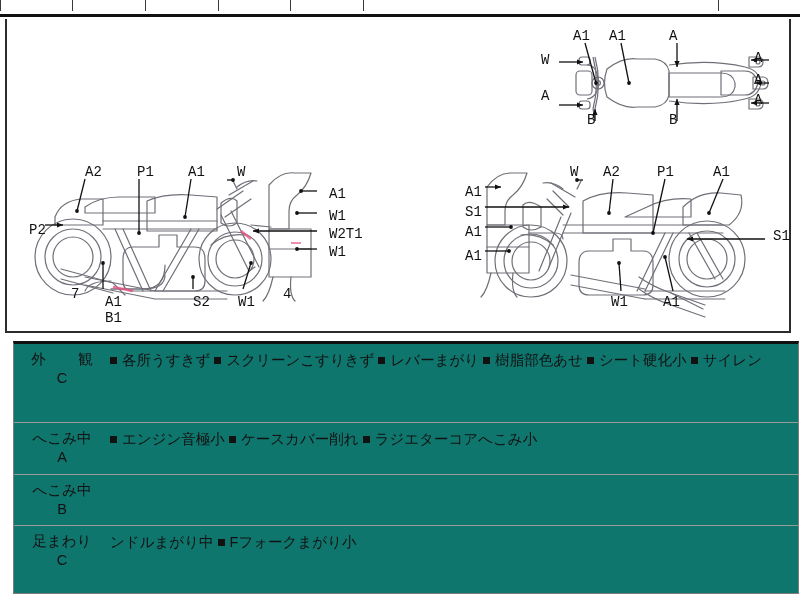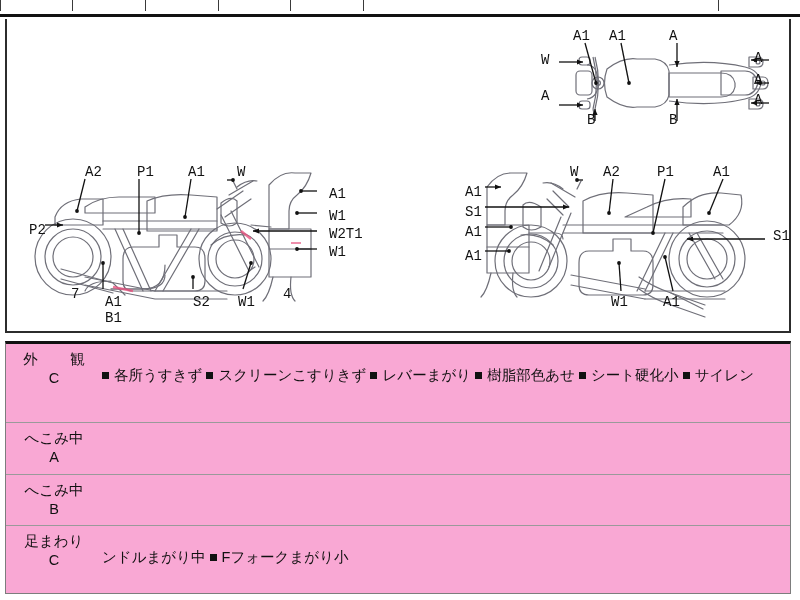--- a/index.html
+++ b/index.html
@@ -33,44 +33,44 @@
   #bike-right { left:428px; top:140px; }
 
   .lbl{
     position:absolute; font-size:14px; line-height:1.0;
     font-family:Liberation Mono, monospace;
     color:#111; white-space:nowrap; letter-spacing:0px;
   }
 
   
   #report-table{
-    position:absolute; left:5px; top:341px; width:786px; height:253px;
+    position:absolute; left:13px; top:341px; width:786px; height:253px;
     border:1px solid #7d7d7d;
     border-top:3px solid #111;
-    background:#f9a8d4;
+    background:#0f766e;
   }
   .rt-row{
     position:absolute; left:0; width:100%;
     border-bottom:1px solid #9a9a9a;
   }
   .rt-row.last{ border-bottom:none; }
   .rt-cat{
     position:absolute; left:0; top:0; width:96px; height:100%;
     padding-top:7px; text-align:center;
   }
   .rt-cat .cat-name{
     display:block; font-size:14.5px; line-height:1.18; white-space:nowrap;
   }
   .rt-cat .cat-name.spaced{ letter-spacing:9px; padding-left:9px; }
   .rt-cat .cat-grade{
     display:block; font-size:14.5px; line-height:1.35; margin-top:1px;
   }
   .rt-items{
     position:absolute; left:96px; right:4px; top:0; height:100%;
-    padding-top:21px;
+    padding-top:6px;
     font-size:14.5px; line-height:1.45;
     text-align:left;
   }
   .rt-items .itm{ white-space:nowrap; }
   .bsq{
     display:inline-block; width:7px; height:7px; background:#111;
     margin-right:5px; vertical-align:1px;
   }
 </style>
 </head>
@@ -339,20 +339,23 @@
       </div>
       <div class="rt-items">
         <div class="itm"><span class="bsq"></span><span>各所うすきず&nbsp;</span><span class="bsq"></span><span>スクリーンこすりきず&nbsp;</span><span class="bsq"></span><span>レバーまがり&nbsp;</span><span class="bsq"></span><span>樹脂部色あせ&nbsp;</span><span class="bsq"></span><span>シート硬化小&nbsp;</span><span class="bsq"></span><span>サイレン</span></div>
       </div>
     </div>
     <div class="rt-row" style="top: 79px; height: 52px;">
       <div class="rt-cat">
         <span class="cat-name">へこみ中</span>
         <span class="cat-grade">A</span>
       </div>
+      <div class="rt-items">
+        <div class="itm"><span class="bsq"></span><span>エンジン音極小&nbsp;</span><span class="bsq"></span><span>ケースカバー削れ&nbsp;</span><span class="bsq"></span><span>ラジエターコアへこみ小</span></div>
+      </div>
     </div>
     <div class="rt-row" style="top: 131px; height: 51px;">
       <div class="rt-cat">
         <span class="cat-name">へこみ中</span>
         <span class="cat-grade">B</span>
       </div>
     </div>
     <div class="rt-row last" style="top: 182px; height: 71px;">
       <div class="rt-cat">
         <span class="cat-name">足まわり</span>

